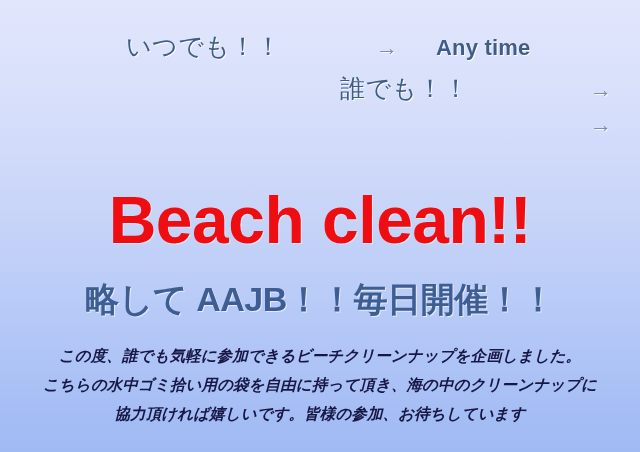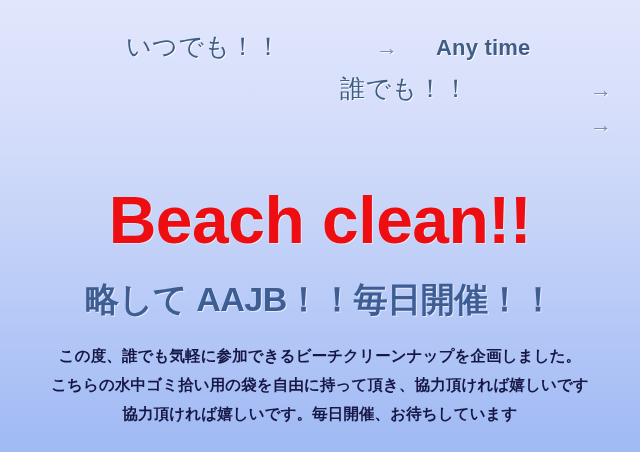--- a/index.html
+++ b/index.html
@@ -124,20 +124,21 @@
     width: 640px;
     text-align: center;
   }
   .body-line {
     font-size: 15.5px;
     font-weight: 700;
     color: #171745;
     line-height: 29px;
     letter-spacing: 0.1px;
     white-space: nowrap;
+    font-style: italic;
   }
 </style>
 </head>
 <body>
 
 <div id="poster">
 
   <div class="tagline-block">
 
     <div class="tagline-row row-1">
@@ -156,17 +157,17 @@
     </div>
 
   </div>
 
   <div class="headline">Beach clean!!</div>
 
   <div class="subheadline">略して AAJB！！毎日開催！！</div>
 
   <div class="body-block">
     <div class="body-line">この度、誰でも気軽に参加できるビーチクリーンナップを企画しました。</div>
-    <div class="body-line">こちらの水中ゴミ拾い用の袋を自由に持って頂き、協力頂ければ嬉しいです</div>
-    <div class="body-line">協力頂ければ嬉しいです。毎日開催、お待ちしています</div>
+    <div class="body-line">こちらの水中ゴミ拾い用の袋を自由に持って頂き、海の中のクリーンナップに</div>
+    <div class="body-line">協力頂ければ嬉しいです。皆様の参加、お待ちしています</div>
   </div>
 
 </div>
 
 </body></html>

